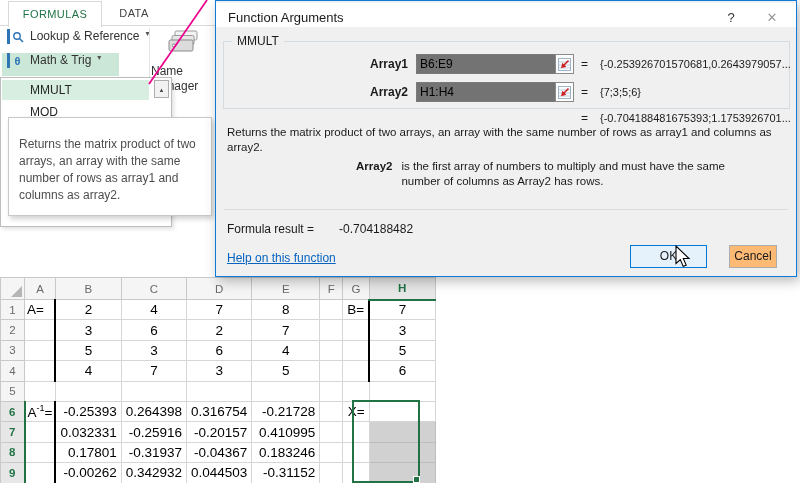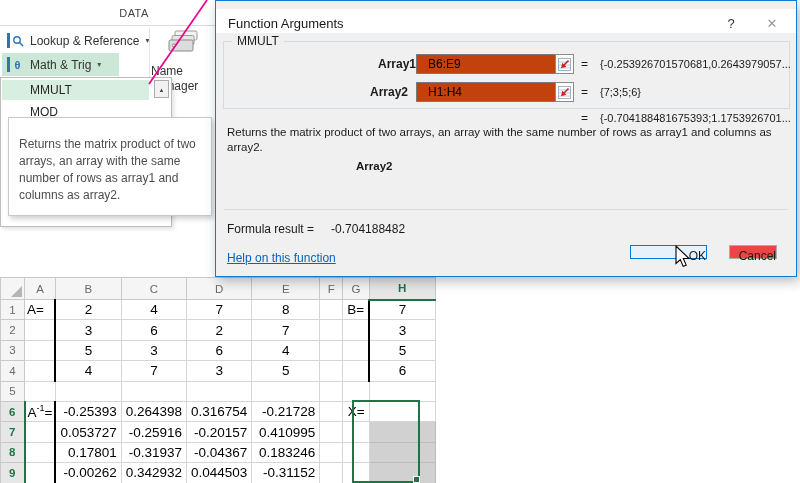--- a/index.html
+++ b/index.html
@@ -7,21 +7,21 @@
        font-family:"Liberation Sans",sans-serif;overflow:hidden;
        -webkit-font-smoothing:antialiased}
   .abs{position:absolute}
 
   
   #ribbon{left:0;top:0;width:215px;height:277px;background:#fff;z-index:1}
   #tabline{position:absolute;left:0;top:25px;width:215px;height:1px;background:#d9d9d9}
   .tab{position:absolute;top:1px;height:24px;line-height:25px;text-align:center;font-size:11px;letter-spacing:.4px}
   #tab-formulas{left:8px;width:92px;background:#fff;border:1px solid #d9d9d9;border-bottom:none;color:#217346;z-index:2;height:25px}
   #tab-data{left:104px;width:60px;color:#444}
-  .ribbtn{position:absolute;display:flex;align-items:center;gap:5px;height:23px;padding:0 5px;font-size:12px;color:#333;white-space:nowrap}
+  .ribbtn{position:absolute;display:flex;align-items:flex-start;gap:5px;height:23px;padding:0 5px;font-size:12px;color:#333;white-space:nowrap}
   #btn-lookup{left:2px;top:29px;width:140px}
   #btn-math{left:2px;top:53px;width:107px;background:#cbe7d7}
   .drop-caret{font-size:8px;color:#555;margin-left:1px}
   .icoframe{display:inline-flex;width:15px;height:15px;border-left:3px solid #2e75b6;align-items:center;justify-content:center;color:#2e75b6;font-size:11px;font-weight:bold;flex:none}
   #vsep{position:absolute;left:149px;top:28px;width:1px;height:86px;background:#e4e4e4}
   #name-manager{position:absolute;left:151px;top:30px;width:64px;height:86px;text-align:left;font-size:12px;color:#333;line-height:15px}
   #name-manager svg{display:block;margin:0 auto 6px}
 
   
   #dropdown{position:absolute;left:0;top:77px;width:170px;height:148px;background:#fff;border:1px solid #bdbdbd;box-shadow:2px 2px 4px rgba(0,0,0,.12);z-index:3}
@@ -30,42 +30,42 @@
   #item-mod{top:24px}
   #scroll-up{position:absolute;right:2px;top:2px;width:15px;height:18px;background:#f2f2f2;border:1px solid #adadad;font-size:6px;line-height:18px;text-align:center;color:#444;box-sizing:border-box}
 
   
   #tooltip{position:absolute;left:8px;top:117px;width:204px;background:#fff;border:1px solid #c8c8c8;box-shadow:2px 3px 5px rgba(0,0,0,.18);z-index:4;padding:9px 10px 11px;box-sizing:border-box}
   #tooltip .tt-title{font-size:12px;font-weight:bold;color:#1a1a1a}
   #tooltip .tt-body{margin-top:9px;font-size:12px;color:#4d4d4d;line-height:1.42}
 
   
   #dialog{left:215px;top:0;width:582px;height:277px;background:#f0f0f0;border:1px solid #0f7bd7;box-sizing:border-box;box-shadow:3px 4px 12px rgba(0,0,0,.28);z-index:40}
-  #dlg-titlebar{position:absolute;left:0;top:8px;right:0;height:24px;background:#fff}
+  #dlg-titlebar{position:absolute;left:0;top:2px;right:0;height:24px;background:#fff}
   #dlg-title{position:absolute;left:12px;top:0;line-height:30px;font-size:13px;color:#1a1a1a}
   #dlg-help{position:absolute;left:505px;top:0;width:20px;line-height:30px;text-align:center;font-size:13px;color:#333}
   #dlg-close{position:absolute;left:545px;top:0;width:22px;line-height:30px;text-align:center;font-size:13px;color:#9a9a9a}
   #groupbox{position:absolute;left:7px;top:40px;width:565px;height:66px;border:1px solid #d4dbe1}
   #grouplabel{position:absolute;left:8px;top:-8px;background:#f0f0f0;padding:0 5px;font-size:12px;color:#1a1a1a}
   .arglabel{position:absolute;width:92px;text-align:right;font-size:12px;font-weight:bold;color:#1a1a1a}
-  .arginput{position:absolute;left:200px;width:132px;height:18px;border:1px solid #7a7a7a;background:#c2410c;font-family:"Liberation Sans",sans-serif;font-size:12px;padding:0 11px}
+  .arginput{position:absolute;left:200px;width:132px;height:18px;border:1px solid #7a7a7a;background:#737373;font-family:"Liberation Sans",sans-serif;font-size:12px;padding:0 3px}
   .rsbtn{position:absolute;left:339px;width:19px;height:20px;background:#fdfdfd;border:1px solid #8a8a8a;box-sizing:border-box;display:flex;align-items:center;justify-content:center;padding:0}
   .argeq{position:absolute;left:365px;font-size:12px;color:#1a1a1a}
   .argres{position:absolute;left:384px;width:196px;font-size:11px;color:#1a1a1a;white-space:nowrap;overflow:hidden}
   #dlg-desc{position:absolute;left:11px;top:124px;width:560px;font-size:11.5px;color:#1a1a1a;line-height:15px}
   #arg-help{position:absolute;left:140px;top:158px;width:420px;display:flex;font-size:11.5px;color:#1a1a1a;line-height:15px}
   #arg-help b{flex:none;margin-right:9px}
   #arg-help span{width:352px}
   #dlg-sep{position:absolute;left:8px;top:208px;width:564px;border-top:1px solid #dcdcdc}
   #formula-result{position:absolute;left:11px;top:221px;font-size:12px;color:#1a1a1a}
-  #formula-result .frv{margin-left:17px}
+  #formula-result .frv{margin-left:25px}
   #help-link{position:absolute;left:11px;top:250px;font-size:12px;color:#0563c1;text-decoration:underline}
-  .dlgbtn{position:absolute;top:244px;height:14px;font-size:12px;color:#1a1a1a;text-align:right;line-height:21px;box-sizing:border-box}
+  .dlgbtn{position:absolute;top:244px;height:23px;font-size:12px;color:#1a1a1a;text-align:center;line-height:21px;box-sizing:border-box}
   #ok-btn{left:414px;width:77px;background:#e5f1fb;border:1px solid #0078d7}
-  #cancel-btn{left:513px;width:48px;background:#ef4444;border:1px solid #acacac}
+  #cancel-btn{left:513px;width:48px;background:#fdba74;border:1px solid #acacac}
 
   
   #sheet{position:absolute;left:0;top:277px;border-collapse:collapse;table-layout:fixed;z-index:0}
   #sheet td{border:1px solid #d6d6d6;font-size:13.5px;color:#000;padding:0 4px;overflow:hidden;white-space:nowrap;height:20.4px;box-sizing:border-box}
   #sheet tr.hdr td{height:22px}
   #sheet td.hd{background:#f5f5f5;border:1px solid #c9c9c9;color:#6a6a6a;font-size:11.5px;text-align:center;padding:0}
   #sheet td.ch-sel{background:#e7e7e7;color:#217346;font-weight:bold;border-bottom:2px solid #217346}
   #sheet td.rh-sel{background:#e7e7e7;color:#217346;font-weight:bold;border-right:2px solid #217346}
   #sheet td.c{text-align:center}
   #sheet td.r{text-align:right}
@@ -79,20 +79,21 @@
 
   #annot-svg,#cursor-svg{position:absolute;pointer-events:none}
   #annot-svg{left:0;top:0;z-index:60}
   #cursor-svg{left:672px;top:245px;z-index:70}
 </style>
 </head>
 <body>
 
 <div id="ribbon" class="abs">
   <div id="tabline"></div>
+  <div id="tab-formulas" class="tab">FORMULAS</div>
   <div id="tab-data" class="tab">DATA</div>
 
   <div id="btn-lookup" class="ribbtn">
     <span class="icoframe">
       <svg width="12" height="12" viewBox="0 0 12 12">
           <circle cx="5" cy="5" r="3.2" fill="none" stroke="#2e75b6" stroke-width="1.4"></circle>
           <line x1="7.5" y1="7.5" x2="11" y2="11" stroke="#2e75b6" stroke-width="1.6"></line>
         </svg>
     </span>
     <span>Lookup &amp; Reference</span>
@@ -133,21 +134,21 @@
   <div id="dlg-titlebar">
     <div id="dlg-title">Function Arguments</div>
     <div id="dlg-help">?</div>
     <div id="dlg-close">✕</div>
   </div>
 
   <div id="groupbox">
     <div id="grouplabel">MMULT</div>
   </div>
 
-  <div class="arglabel" style="left:108px;top:56px">Array1</div>
+  <div class="arglabel" style="left:100px;top:56px">Array1</div>
   <input class="arginput" style="top: 53px;" value="B6:E9">
   <button class="rsbtn" style="top:53px">
     <svg width="13" height="13" viewBox="0 0 13 13">
       <rect x="0.5" y="0.5" width="12" height="12" fill="#fff" stroke="#9db3c8"></rect>
       <path d="M1 4h11M1 7h11M1 10h11" stroke="#b9c9da" stroke-width="1"></path>
       <path d="M10.5 2.5 L6 7" stroke="#c22" stroke-width="1.6"></path>
       <path d="M3 10.2 L8.4 8.8 L4.4 4.8 Z" fill="#c22"></path>
     </svg>
   </button>
   <div class="argeq" style="top:56px">=</div>
@@ -166,20 +167,21 @@
   <div class="argeq" style="top:84px">=</div>
   <div class="argres" style="top:85px">{7;3;5;6}</div>
 
   <div class="argeq" style="top:110px">=</div>
   <div class="argres" style="top:111px">{-0.704188481675393;1.1753926701...</div>
 
   <div id="dlg-desc">Returns the matrix product of two arrays, an array with the same number of rows as array1 and columns as array2.</div>
 
   <div id="arg-help">
     <b>Array2</b>
+    <span>is the first array of numbers to multiply and must have the same number of columns as Array2 has rows.</span>
   </div>
 
   <div id="dlg-sep"></div>
 
   <div id="formula-result">
     <span>Formula result =</span><span class="frv">-0.704188482</span>
   </div>
 
   <div id="help-link">Help on this function</div>
   <div id="ok-btn" class="dlgbtn">OK</div>
@@ -274,21 +276,21 @@
     <td class="r">0.264398</td>
     <td class="r">0.316754</td>
     <td class="r">-0.21728</td>
     <td></td>
     <td class="r">X=</td>
     <td></td>
   </tr>
   <tr>
     <td class="hd rh-sel">7</td>
     <td></td>
-    <td class="r bL2">0.053727</td>
+    <td class="r bL2">0.032331</td>
     <td class="r">-0.25916</td>
     <td class="r">-0.20157</td>
     <td class="r">0.410995</td>
     <td></td>
     <td></td>
     <td class="selgray"></td>
   </tr>
   <tr>
     <td class="hd rh-sel">8</td>
     <td></td>

